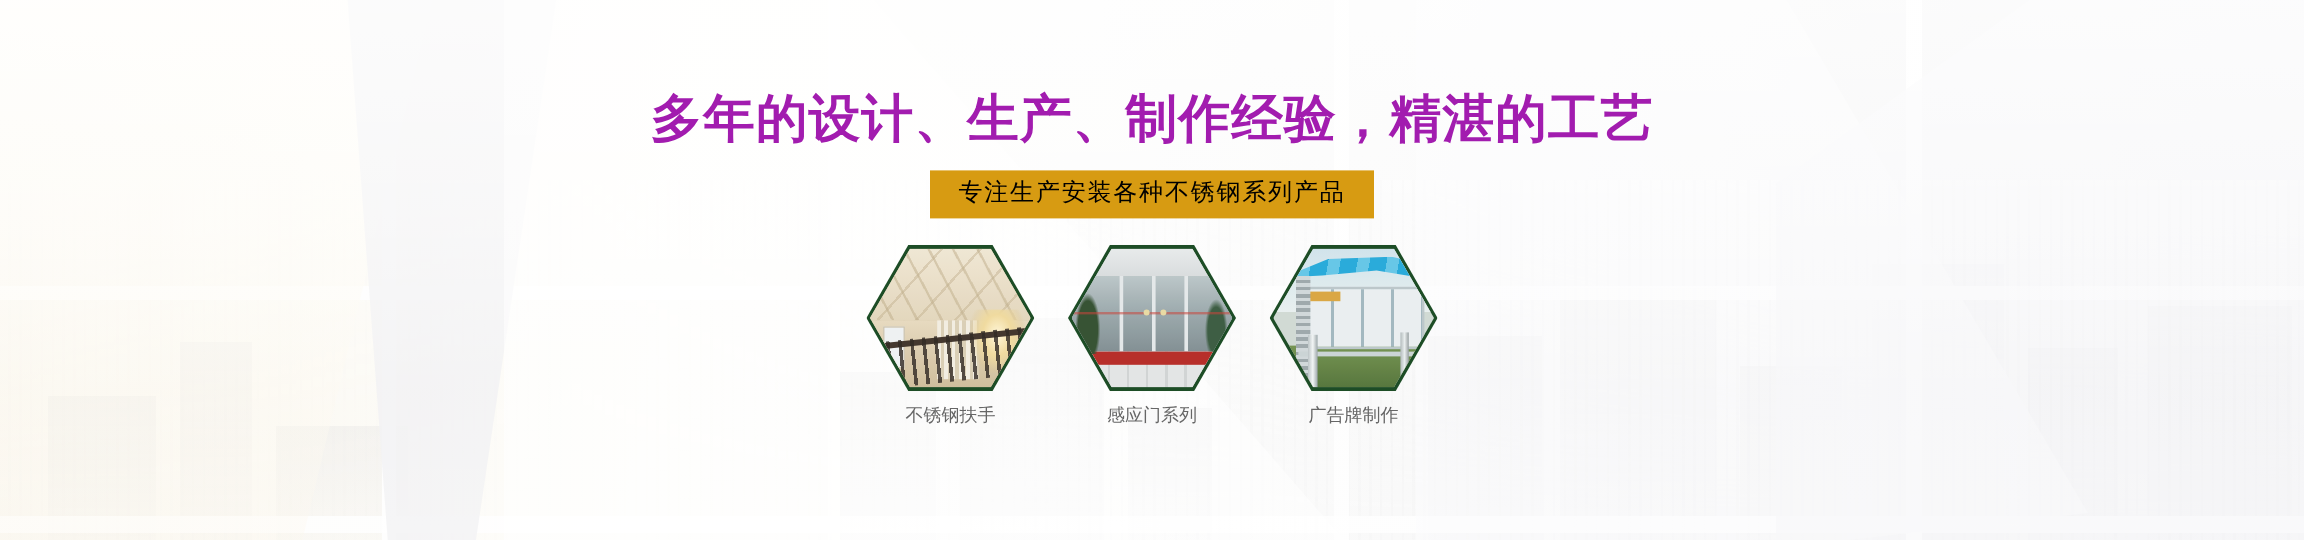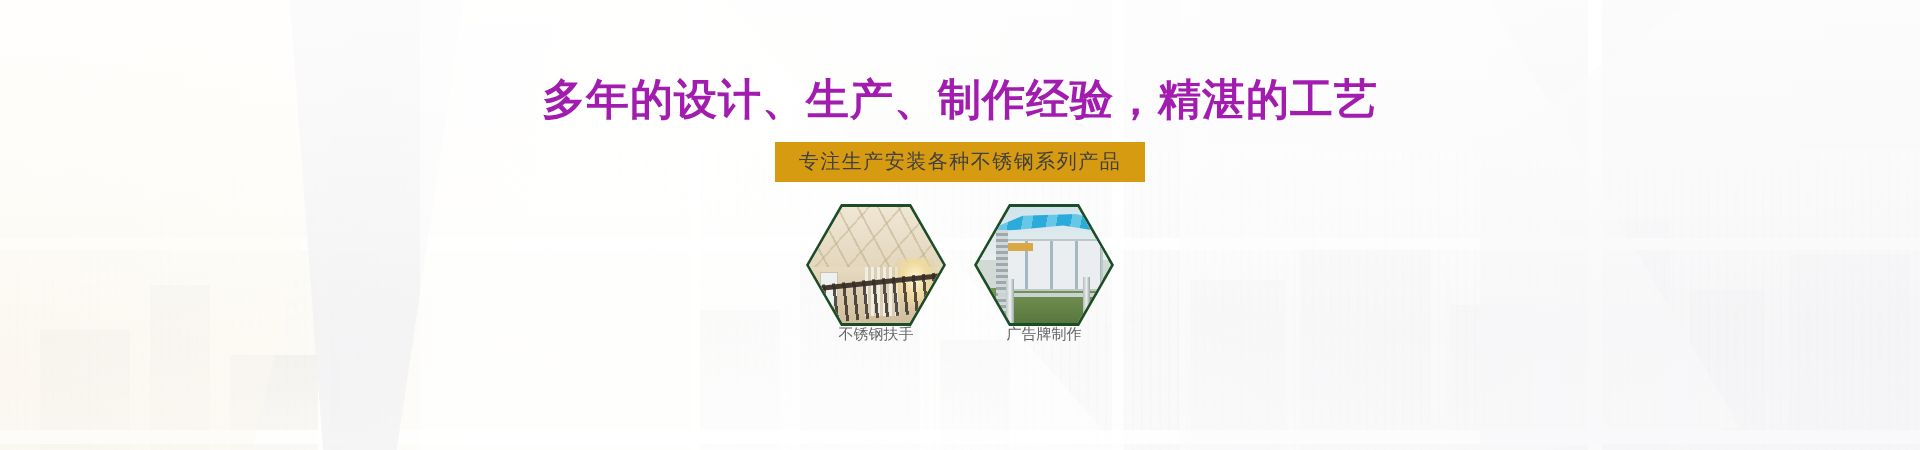--- a/index.html
+++ b/index.html
@@ -96,21 +96,21 @@
     font-weight:bold;
     letter-spacing:1px;
     color:#a21caf;
     line-height:1;
     white-space:nowrap;
   }
 
   .badge {
     margin-top:21px;
     background:#d79b12;
-    color:#404040;
+    color:#000000;
     font-size:20px;
     letter-spacing:1.5px;
     line-height:1;
     padding:9px 24px 11px;
     white-space:nowrap;
   }
 
   
   .hex-row {
     margin-top:22px;
@@ -129,20 +129,21 @@
     background:#1d4d26;
     display:flex; align-items:center; justify-content:center;
   }
   .hex-inner {
     position:relative;
     width:134px; height:116px;
     clip-path:polygon(25% 0%, 75% 0%, 100% 50%, 75% 100%, 25% 100%, 0% 50%);
     overflow:hidden;
   }
   .hex-label {
+    margin-top:13px;
     font-size:15px;
     color:#666666;
     line-height:1;
     white-space:nowrap;
   }
 
   
   .ph-handrail { position:absolute; inset:0; background:#d8c9ab; }
   .ph-handrail .ceiling {
     position:absolute; left:0; right:0; top:0; height:52%;
@@ -305,20 +306,42 @@
               <div class="railtop"></div>
               <div class="rail"></div>
             </div>
             <div class="photo-tint"></div>
           </div>
         </div>
         <div class="hex-label">不锈钢扶手</div>
       </div>
 
 
+      <div class="hex-item">
+        <div class="hex">
+          <div class="hex-inner">
+            <div class="ph-door">
+              <div class="ceil"></div>
+              <div class="glasswall"></div>
+              <div class="mull" style="left:30%"></div>
+              <div class="mull" style="left:50%"></div>
+              <div class="mull" style="left:70%"></div>
+              <div class="floor"></div>
+              <div class="carpet"></div>
+              <div class="plant"></div>
+              <div class="plant2"></div>
+              <div class="hline"></div>
+              <div class="knob" style="left:45%"></div>
+              <div class="knob" style="left:55%"></div>
+            </div>
+            <div class="photo-tint"></div>
+          </div>
+        </div>
+        <div class="hex-label">感应门系列</div>
+      </div>
 
       <div class="hex-item">
         <div class="hex">
           <div class="hex-inner">
             <div class="ph-sign">
               <div class="sky"></div>
               <div class="grass"></div>
               <div class="canopy"></div>
               <div class="panel"></div>
               <div class="panelhead"></div>

